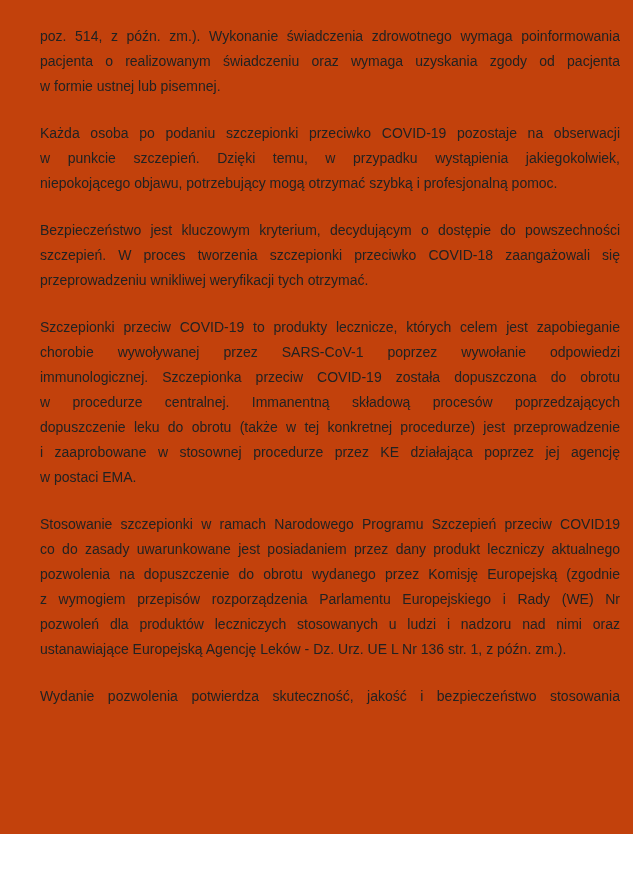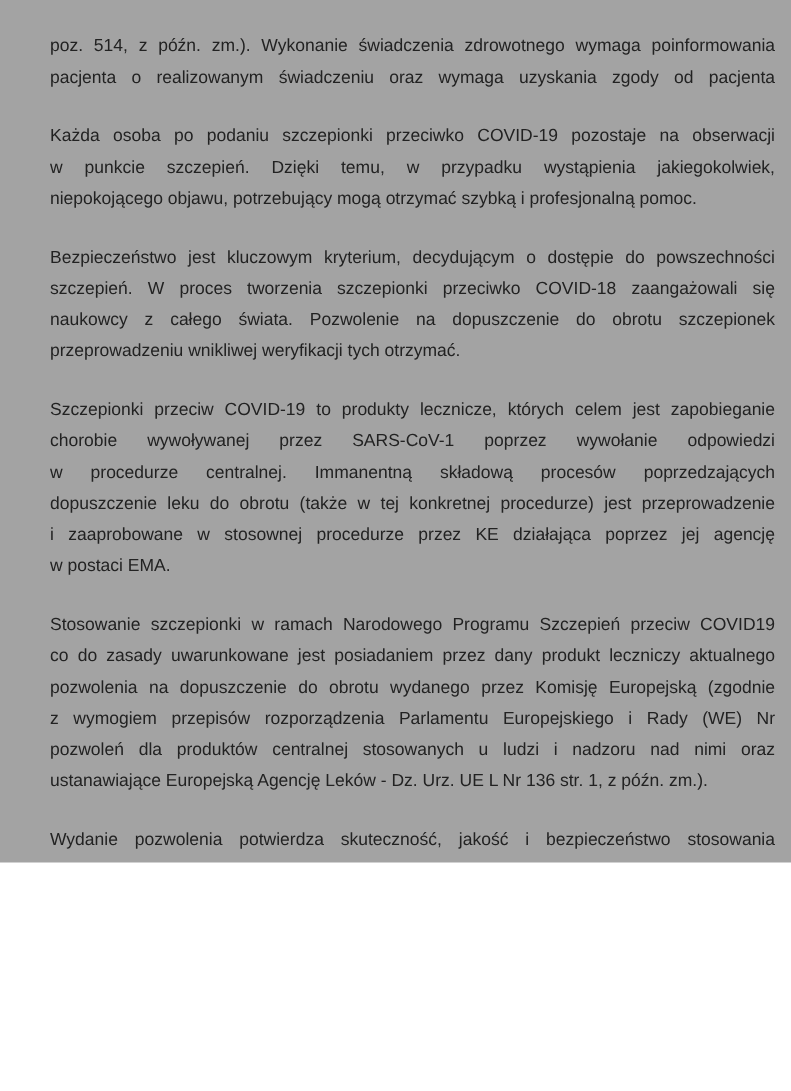--- a/index.html
+++ b/index.html
@@ -8,22 +8,22 @@
     background: #ffffff;
   }
   body {
     width: 633px;
     height: 873px;
     font-family: "Liberation Sans", sans-serif;
     overflow: hidden;
   }
   .page {
     width: 633px;
-    height: 690px;
-    background: #a3a3a3;
+    height: 834px;
+    background: #c2410c;
     box-sizing: border-box;
     overflow: hidden;
   }
   .text-block {
     padding: 24px 13px 0 40px;
   }
   .paragraph {
     margin: 0 0 22px 0;
   }
   .line {
@@ -40,45 +40,46 @@
   }
 </style>
 </head>
 <body>
 
 <div class="page">
   <div class="text-block" style="color: rgb(34, 34, 34);">
       <div class="paragraph">
         <div class="line">poz. 514, z późn. zm.). Wykonanie świadczenia zdrowotnego wymaga poinformowania</div>
         <div class="line">pacjenta o realizowanym świadczeniu oraz wymaga uzyskania zgody od pacjenta</div>
+        <div class="line last">w formie ustnej lub pisemnej.</div>
       </div>
       <div class="paragraph">
         <div class="line">Każda osoba po podaniu szczepionki przeciwko COVID-19 pozostaje na obserwacji</div>
         <div class="line">w punkcie szczepień. Dzięki temu, w przypadku wystąpienia jakiegokolwiek,</div>
         <div class="line last">niepokojącego objawu, potrzebujący mogą otrzymać szybką i profesjonalną pomoc.</div>
       </div>
       <div class="paragraph">
         <div class="line">Bezpieczeństwo jest kluczowym kryterium, decydującym o dostępie do powszechności</div>
         <div class="line">szczepień. W proces tworzenia szczepionki przeciwko COVID-18 zaangażowali się</div>
-        <div class="line">naukowcy z całego świata. Pozwolenie na dopuszczenie do obrotu szczepionek</div>
         <div class="line last">przeprowadzeniu wnikliwej weryfikacji tych otrzymać.</div>
       </div>
       <div class="paragraph">
         <div class="line">Szczepionki przeciw COVID-19 to produkty lecznicze, których celem jest zapobieganie</div>
         <div class="line">chorobie wywoływanej przez SARS-CoV-1 poprzez wywołanie odpowiedzi</div>
+        <div class="line">immunologicznej. Szczepionka przeciw COVID-19 została dopuszczona do obrotu</div>
         <div class="line">w procedurze centralnej. Immanentną składową procesów poprzedzających</div>
         <div class="line">dopuszczenie leku do obrotu (także w tej konkretnej procedurze) jest przeprowadzenie</div>
         <div class="line">i zaaprobowane w stosownej procedurze przez KE działająca poprzez jej agencję</div>
         <div class="line last">w postaci EMA.</div>
       </div>
       <div class="paragraph">
         <div class="line">Stosowanie szczepionki w ramach Narodowego Programu Szczepień przeciw COVID19</div>
         <div class="line">co do zasady uwarunkowane jest posiadaniem przez dany produkt leczniczy aktualnego</div>
         <div class="line">pozwolenia na dopuszczenie do obrotu wydanego przez Komisję Europejską (zgodnie</div>
         <div class="line">z wymogiem przepisów rozporządzenia Parlamentu Europejskiego i Rady (WE) Nr</div>
-        <div class="line">pozwoleń dla produktów centralnej stosowanych u ludzi i nadzoru nad nimi oraz</div>
+        <div class="line">pozwoleń dla produktów leczniczych stosowanych u ludzi i nadzoru nad nimi oraz</div>
         <div class="line last">ustanawiające Europejską Agencję Leków - Dz. Urz. UE L Nr 136 str. 1, z późn. zm.).</div>
       </div>
       <div class="paragraph">
         <div class="line">Wydanie pozwolenia potwierdza skuteczność, jakość i bezpieczeństwo stosowania</div>
       </div>
     </div>
 </div>
 
 </body></html>

